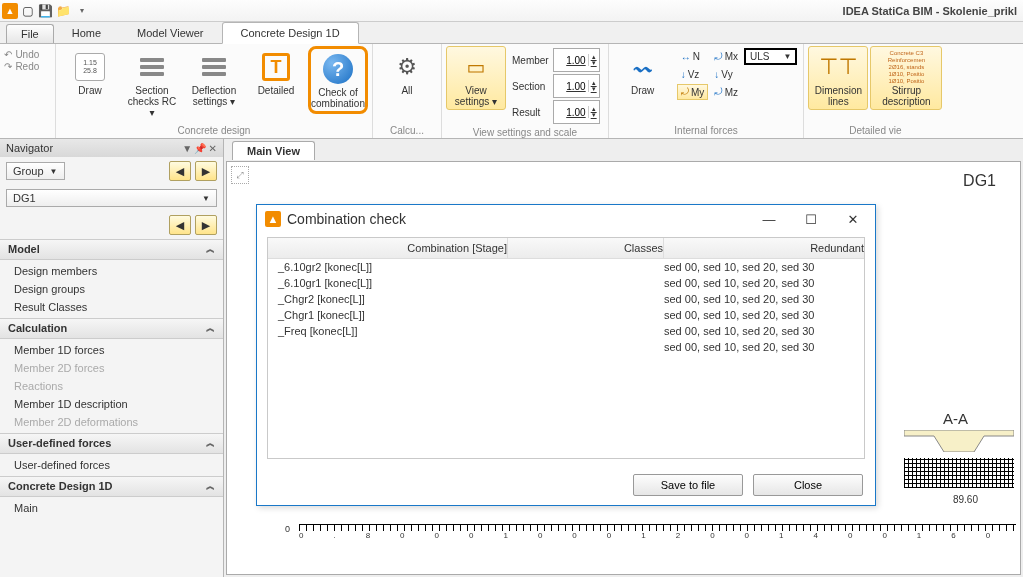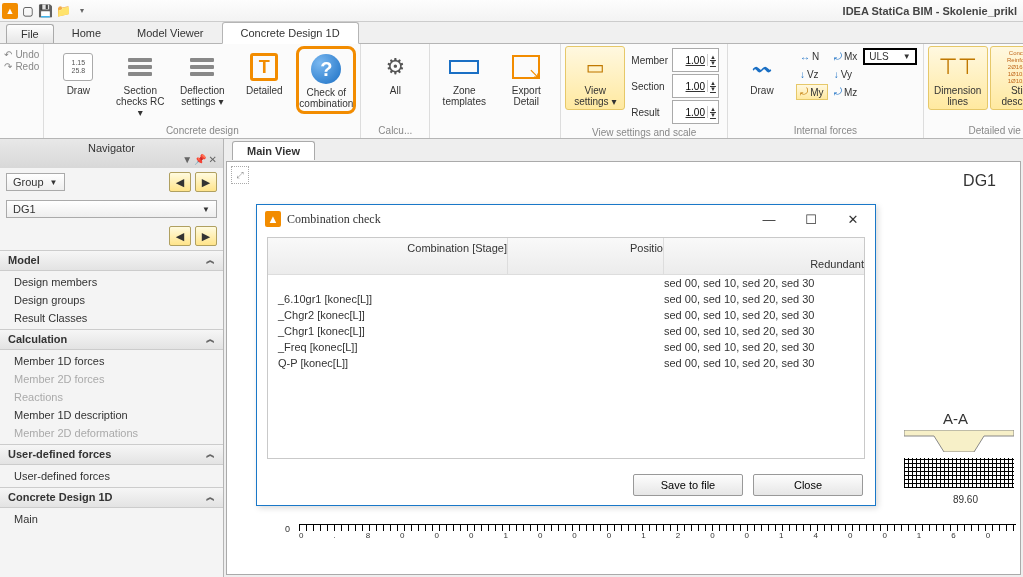--- a/index.html
+++ b/index.html
@@ -54,21 +54,21 @@
 .spin input { width:34px; border:none; text-align:right; font-size:10px; padding:0 2px;}
 .spin .sp { display:flex; flex-direction:column; font-size:6px; line-height:6px; border-left:1px solid #ccc;}
 .spin .sp span{padding:0 2px;}
 .intf { display:grid; grid-template-columns:auto auto auto; gap:2px; padding:2px; font-size:10px;}
 .intf .mini { display:flex; align-items:center; gap:2px; border:1px solid transparent; padding:1px 3px;}
 .intf .mini.sel { background:linear-gradient(#fff8e0,#ffe9a0); border:1px solid #e6c869;}
 .uls-sel { border:2px solid #000000; background:#fff; padding:1px 4px; font-size:10px; display:flex; align-items:center; gap:14px;}
 .dim-ico { font-size:22px; color:#c07800;}
 
 .navigator { position:absolute; left:0; top:139px; width:224px; bottom:0; background:#f4f4f4; border-right:1px solid #b5b5b5;}
-.nav-title { background:linear-gradient(#e8e8e8,#d8d8d8); padding:3px 6px; font-size:11px; display:flex; align-items:center;flex-direction:column;}
+.nav-title { background:linear-gradient(#e8e8e8,#d8d8d8); padding:3px 6px; font-size:11px; display:flex; align-items:center;}
 .nav-title .pins { margin-left:auto; display:flex; gap:2px; font-size:10px; color:#666;}
 .nav-row { display:flex; align-items:center; gap:4px; padding:4px 6px;}
 .nav-btn { width:22px; height:20px; border:1px solid #b0a060; background:linear-gradient(#fffbe0,#ffe48a); border-radius:2px; display:flex; align-items:center; justify-content:center; font-size:11px;}
 .combo { flex:0 0 auto; border:1px solid #aaa; background:linear-gradient(#fff,#eee); padding:2px 6px; display:flex; align-items:center; gap:6px; font-size:11px;}
 .combo.full{flex:1;}
 .section-hdr { background:linear-gradient(#f6f6f6,#e3e3e3); border-top:1px solid #ccc; border-bottom:1px solid #ccc; padding:3px 8px; font-weight:bold; font-size:11px; display:flex; align-items:flex-start;}
 .section-hdr .chev{margin-left:auto; font-size:9px; color:#666;}
 .nav-list { padding:2px 0;}
 .nav-list div { padding:3px 14px; font-size:11px; color:#333;}
 .nav-list div.dim { color:#aaa;}
@@ -84,27 +84,27 @@
 .rebar { position:absolute; right:6px; top:296px; width:110px; height:30px; background:repeating-linear-gradient(90deg,#000 0 1px, transparent 1px 4px), repeating-linear-gradient(0deg,#000 0 1px, transparent 1px 4px);}
 .dim-89 { position:absolute; right:42px; top:332px; font-size:10px;}
 .ruler { position:absolute; left:72px; right:4px; top:362px; height:18px; border-top:1px solid #000; font-size:8px; letter-spacing:30px; white-space:nowrap; overflow:hidden;}
 .ruler::before{content:""; position:absolute; left:0; right:0; top:0; height:6px; background:repeating-linear-gradient(90deg,#000 0 1px, transparent 1px 7px);}
 .ruler span{position:relative; top:6px;}
 .origin-0 { position:absolute; left:58px; top:362px; font-size:9px; }
 
 .dialog { position:absolute; left:256px; top:204px; width:620px; height:302px; background:#fff; border:1px solid #1a78c8; box-shadow:2px 2px 6px rgba(0,0,0,.15);}
 .dlg-title { height:28px; display:flex; align-items:center; padding:0 8px; gap:6px;}
 .dlg-title .ico { width:16px; height:16px; background:#f28c00; border-radius:2px; color:#fff; font-size:11px; display:flex; align-items:center; justify-content:center;}
-.dlg-title .txt { font-size:12px;font-family:Liberation Serif, serif;}
+.dlg-title .txt { font-size:14px;}
 .dlg-title .btns { margin-left:auto; display:flex; gap:14px; font-size:13px; font-family:Arial;}
 .dlg-title .btns span{ width:28px; text-align:center;}
 .dlg-body { position:absolute; left:10px; right:10px; top:32px; bottom:46px; border:1px solid #c9c9c9; background:#fff;}
 .dlg-head { display:flex; background:linear-gradient(#f9f9f9,#ececec); border-bottom:1px solid #ddd; font-size:11px; color:#333;}
 .dlg-head div { padding:4px 0; text-align:right; border-right:1px solid #ddd;}
-.dlg-head div:last-child{border-right:none;margin-top:16px;}
+.dlg-head div:last-child{border-right:none;}
 .col-comb{width:240px;}
 .col-miss{flex:1;}
 .col-red{width:200px;}
 .dlg-rows { font-size:11px; }
 .dlg-row { display:flex; padding:2px 0;}
 .dlg-row .c1{width:240px; padding-left:10px;}
 .dlg-row .c2{flex:1;}
 .dlg-row .c3{width:200px;}
 .dlg-foot { position:absolute; left:0; right:0; bottom:0; height:40px; display:flex; align-items:center; justify-content:flex-end; gap:10px; padding:0 12px;}
 .dlg-btn { width:110px; height:22px; border:1px solid #999; background:linear-gradient(#fdfdfd,#e6e6e6); border-radius:2px; font-size:11px;}
@@ -192,37 +192,20 @@
   <div class="rib-group">
     <div class="rib-group-body">
       <div class="big-btn">
         <div class="ico gear-ico">⚙</div>
         <div class="lbl">All</div>
       </div>
     </div>
     <div class="rib-group-label">Calcu...</div>
   </div>
 
-  <div class="rib-group">
-    <div class="rib-group-body">
-      <div class="big-btn">
-        <div class="ico">
-            <div class="zone-ico"></div>
-          </div>
-        <div class="lbl">Zone templates</div>
-      </div>
-      <div class="big-btn">
-        <div class="ico">
-            <div class="exp-ico"></div>
-          </div>
-        <div class="lbl">Export Detail</div>
-      </div>
-    </div>
-    <div class="rib-group-label">&nbsp;</div>
-  </div>
 
   <div class="rib-group">
     <div class="rib-group-body">
       <div class="big-btn view-btn">
         <div class="ico" style="color:#c07800;font-size:20px;">▭</div>
         <div class="lbl">View settings ▾</div>
       </div>
       <div class="mem-grid">
         <span>Member</span>
         <div class="spin">
@@ -402,25 +385,26 @@
     <div class="txt">Combination check</div>
     <div class="btns">
       <span>—</span>
       <span>☐</span>
       <span>✕</span>
     </div>
   </div>
   <div class="dlg-body">
     <div class="dlg-head">
       <div class="col-comb">Combination [Stage]</div>
-      <div class="col-miss">Positio</div>
+      <div class="col-miss">Classes</div>
       <div class="col-red">Redundant</div>
     </div>
     <div class="dlg-rows" id="dlg-rows">
         <div class="dlg-row">
+          <div class="c1">_6.10gr2 [konec[L]]</div>
           <div class="c2"></div>
           <div class="c3">sed 00, sed 10, sed 20, sed 30</div>
         </div>
         <div class="dlg-row">
           <div class="c1">_6.10gr1 [konec[L]]</div>
           <div class="c2"></div>
           <div class="c3">sed 00, sed 10, sed 20, sed 30</div>
         </div>
         <div class="dlg-row">
           <div class="c1">_Chgr2 [konec[L]]</div>
@@ -431,21 +415,20 @@
           <div class="c1">_Chgr1 [konec[L]]</div>
           <div class="c2"></div>
           <div class="c3">sed 00, sed 10, sed 20, sed 30</div>
         </div>
         <div class="dlg-row">
           <div class="c1">_Freq [konec[L]]</div>
           <div class="c2"></div>
           <div class="c3">sed 00, sed 10, sed 20, sed 30</div>
         </div>
         <div class="dlg-row">
-          <div class="c1">Q-P [konec[L]]</div>
           <div class="c2"></div>
           <div class="c3">sed 00, sed 10, sed 20, sed 30</div>
         </div>
       </div>
   </div>
   <div class="dlg-foot">
     <button class="dlg-btn">Save to file</button>
     <button class="dlg-btn">Close</button>
   </div>
 </div>

